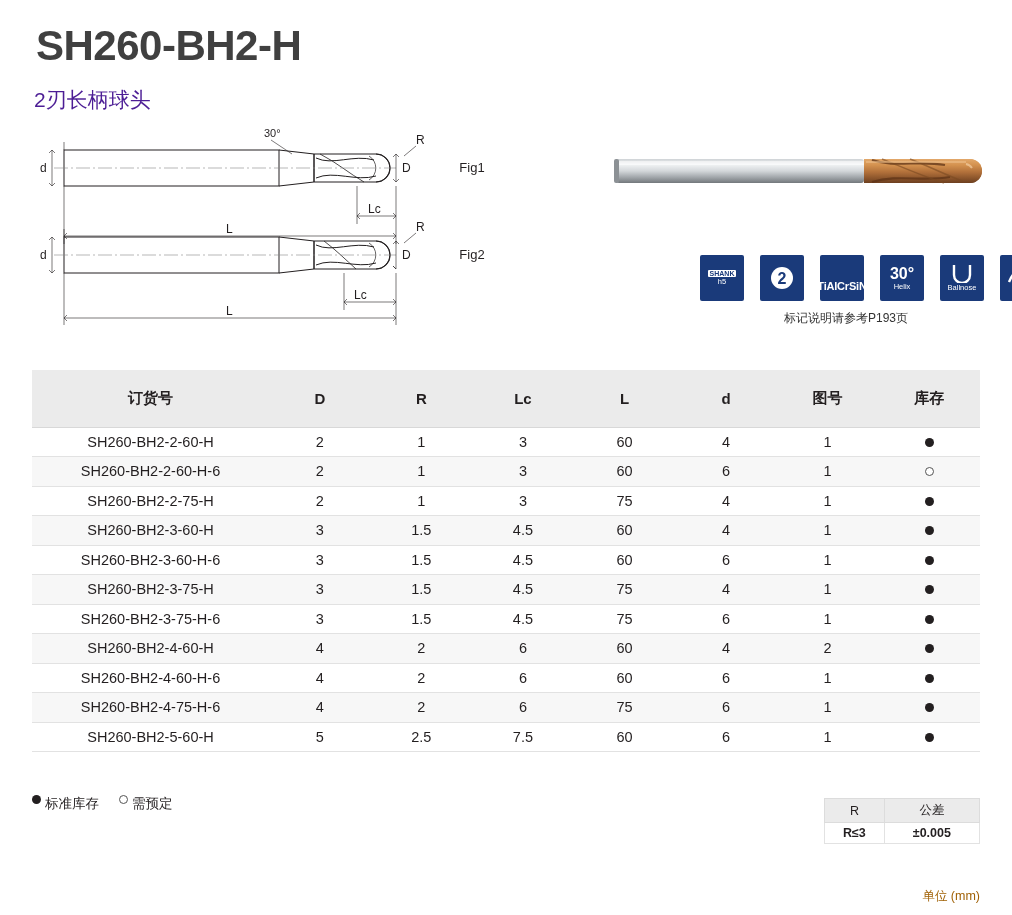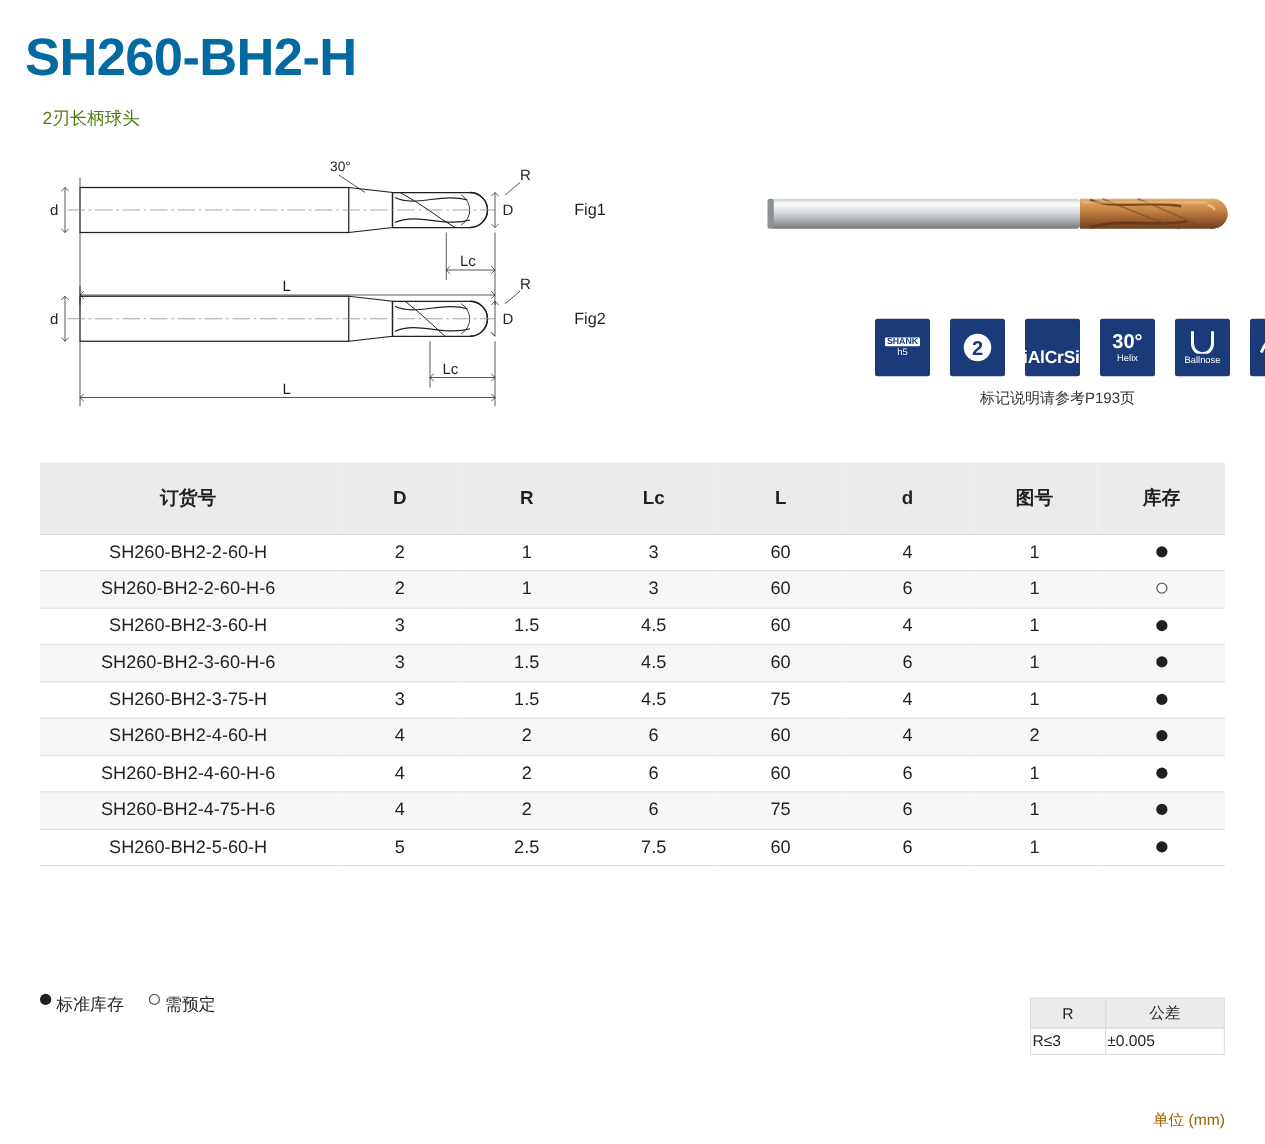--- a/index.html
+++ b/index.html
@@ -11,31 +11,31 @@
     font-family: "Liberation Sans", sans-serif;
     color: #231f20;
     position: relative;
     overflow: hidden;
   }
   .page { position: relative; width: 1012px; height: 915px; }
 
   
   .title {
     position: absolute;
-    left: 20px; top: 22px;
+    left: 36px; top: 22px;
     font-size: 42px;
     font-weight: bold;
     letter-spacing: -0.5px;
-    color: #0369a1;
+    color: #404040;
   }
   .subtitle {
     position: absolute;
     left: 34px; top: 86px;
-    font-size: 14px;
-    color: #4d7c0f;
+    font-size: 21px;
+    color: #4c1d95;
   }
 
   
   .drawings { position: absolute; left: 24px; top: 120px; width: 470px; height: 220px; }
 
   
   .photo-wrap { position: absolute; left: 610px; top: 140px; width: 382px; height: 62px; }
 
   
   .badges {
@@ -52,21 +52,21 @@
     display: flex;
     flex-direction: column;
     align-items: center;
     justify-content: center;
     font-size: 8px;
     line-height: 1.1;
     text-align: center;
     position: relative;
   }
   .badge .big { font-size: 16px; font-weight: bold; }
-  .badge .mid { font-size: 14px; font-weight: bold; letter-spacing: -0.2px; margin-top: 16px; }
+  .badge .mid { font-size: 11px; font-weight: bold; letter-spacing: -0.2px; margin-top: 16px; }
   .badge .sub { font-size: 7.5px; margin-top: 1px; }
   .badge .ribbon {
     background: #ffffff; color: #1a3a7a;
     font-size: 7px; font-weight: bold;
     padding: 0 2px; border-radius: 1px;
   }
   .badge svg { display: block; }
 
   .marknote {
     position: absolute;
@@ -125,23 +125,24 @@
   table.tol { border-collapse: collapse; width: 156px; font-size: 12.5px; }
   table.tol th {
     background: #ebebeb;
     font-weight: normal;
     height: 24px;
     border: 1px solid #dcdcdc;
     color: #231f20;
   }
   table.tol td {
     height: 21px;
-    text-align: left;
+    text-align: center;
     border: 1px solid #e2e2e2;
     background: #ffffff;
+    font-weight: bold;
   }
   .unit {
     position: absolute;
     left: 824px; top: 888px;
     width: 156px;
     text-align: right;
     font-size: 12.5px;
     color: #a16207;
   }
 </style>
@@ -333,20 +334,30 @@
           <td>SH260-BH2-2-60-H-6</td>
           <td>2</td>
           <td>1</td>
           <td>3</td>
           <td>60</td>
           <td>6</td>
           <td>1</td>
           <td><span class="dot-open"></span></td>
         </tr>
         <tr>
+          <td>SH260-BH2-2-75-H</td>
+          <td>2</td>
+          <td>1</td>
+          <td>3</td>
+          <td>75</td>
+          <td>4</td>
+          <td>1</td>
+          <td><span class="dot-filled"></span></td>
+        </tr>
+        <tr>
           <td>SH260-BH2-3-60-H</td>
           <td>3</td>
           <td>1.5</td>
           <td>4.5</td>
           <td>60</td>
           <td>4</td>
           <td>1</td>
           <td><span class="dot-filled"></span></td>
         </tr>
         <tr>
@@ -359,20 +370,30 @@
           <td>1</td>
           <td><span class="dot-filled"></span></td>
         </tr>
         <tr>
           <td>SH260-BH2-3-75-H</td>
           <td>3</td>
           <td>1.5</td>
           <td>4.5</td>
           <td>75</td>
           <td>4</td>
+          <td>1</td>
+          <td><span class="dot-filled"></span></td>
+        </tr>
+        <tr>
+          <td>SH260-BH2-3-75-H-6</td>
+          <td>3</td>
+          <td>1.5</td>
+          <td>4.5</td>
+          <td>75</td>
+          <td>6</td>
           <td>1</td>
           <td><span class="dot-filled"></span></td>
         </tr>
         <tr>
           <td>SH260-BH2-4-60-H</td>
           <td>4</td>
           <td>2</td>
           <td>6</td>
           <td>60</td>
           <td>4</td>

